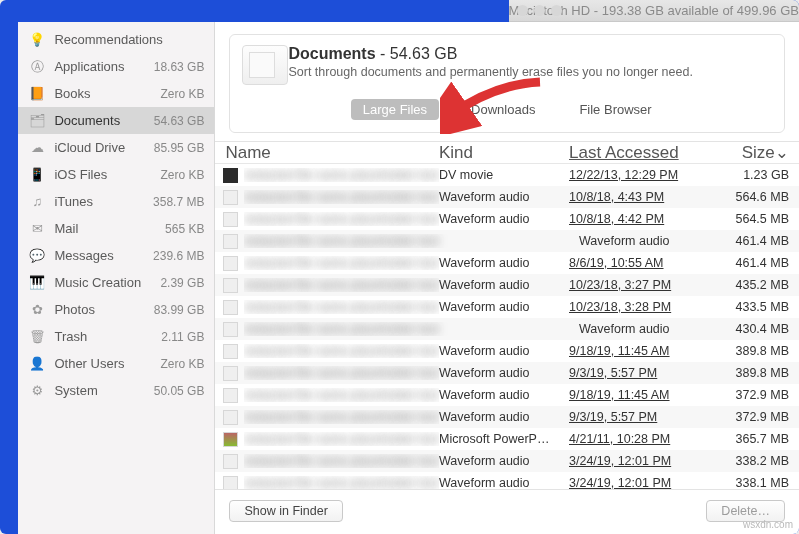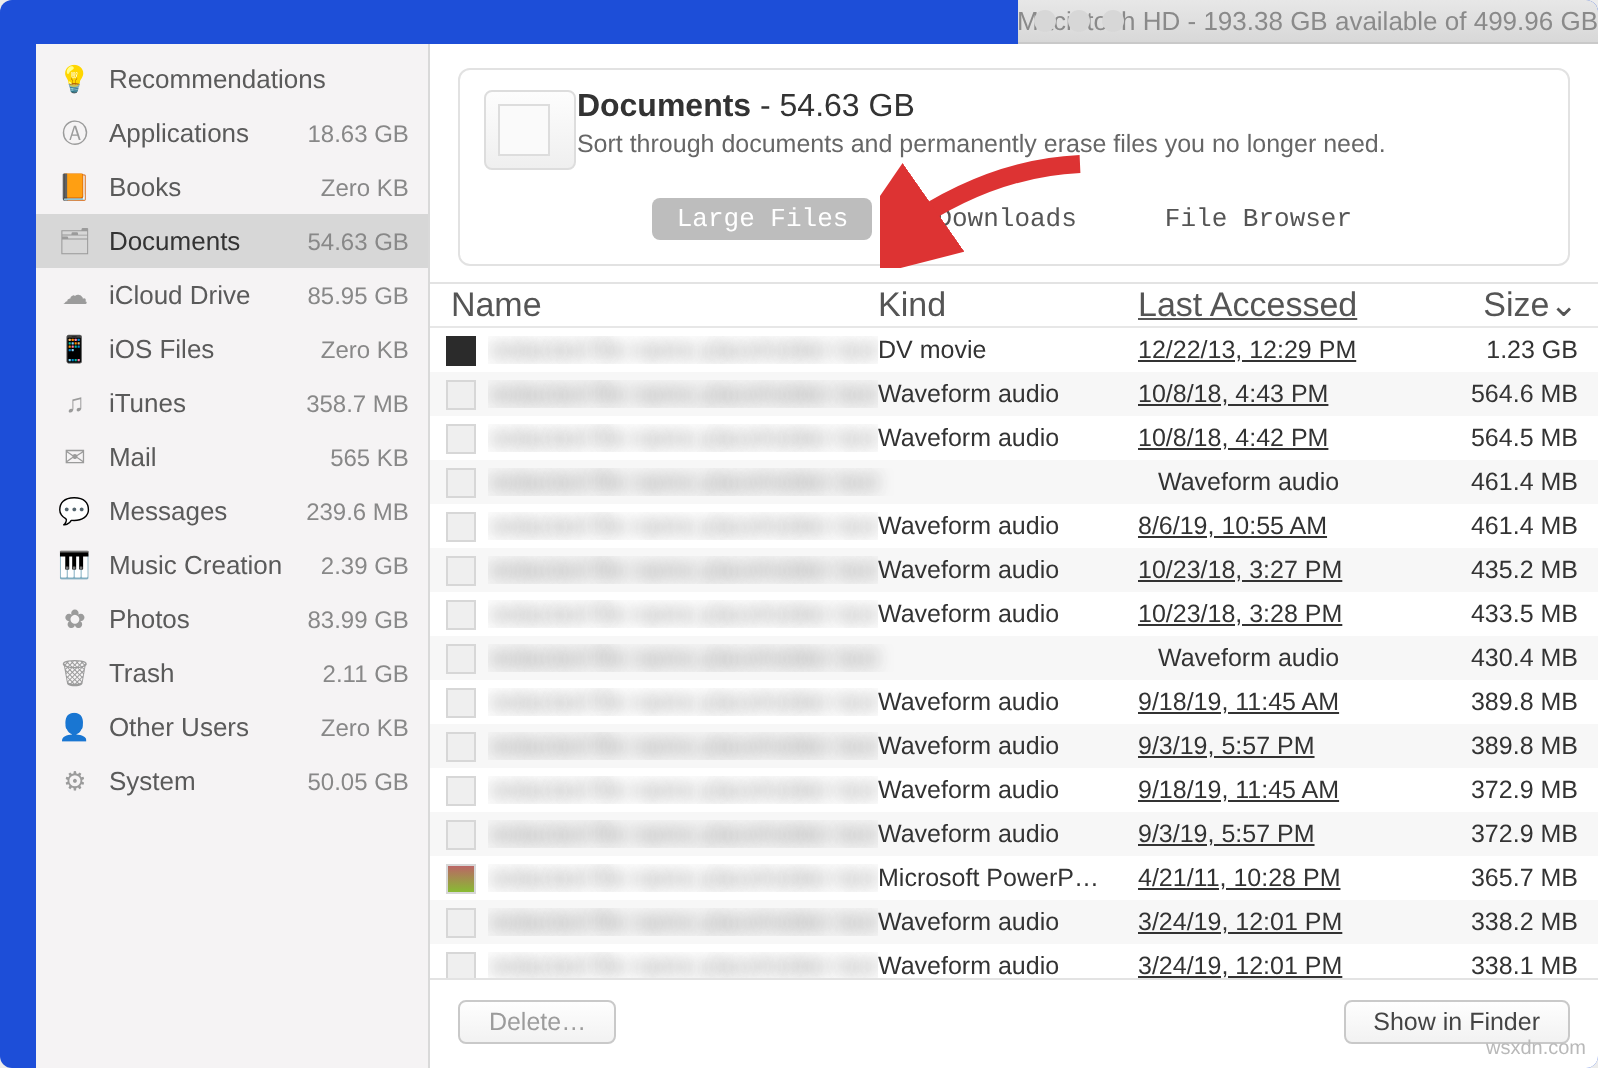--- a/index.html
+++ b/index.html
@@ -113,21 +113,20 @@
     .hdr-title b { font-weight: 600; }
     .hdr-sub { font-size: 12.5px; color: #666; margin-top: 2px; }
     .tabs {
       display: flex;
       justify-content: center;
       gap: 20px;
       margin-top: 14px;
       font-size: 13px;
       color: #555;
       align-items: center;
-      font-family: Liberation Mono, monospace;
     }
     .tab {
       padding: 3px 12px;
       border-radius: 4px;
       cursor: default;
     }
     .tab.active {
       background: #bdbdbd;
       color: #fff;
     }
@@ -425,22 +424,22 @@
               <span class="file-icon"></span>
               <span class="file-name">redacted file name placeholder text</span>
               <span class="col-kind">Waveform audio</span>
               <span class="col-acc">3/24/19, 12:01 PM</span>
               <span class="col-size">338.1 MB</span>
             </div>
           </div>
       </div>
 
       <div class="footer">
+        <button class="mac-btn">Show in Finder</button>
         <button class="mac-btn disabled">Delete…</button>
-        <button class="mac-btn">Show in Finder</button>
       </div>
     </div>
   </div>
 </div>
 
 <svg class="arrow" width="110" height="60">
   <defs>
     <marker id="ah" markerWidth="10" markerHeight="10" refX="2" refY="3" orient="auto">
       <path d="M0,0 L0,6 L8,3 z" fill="#d33"></path>
     </marker>

